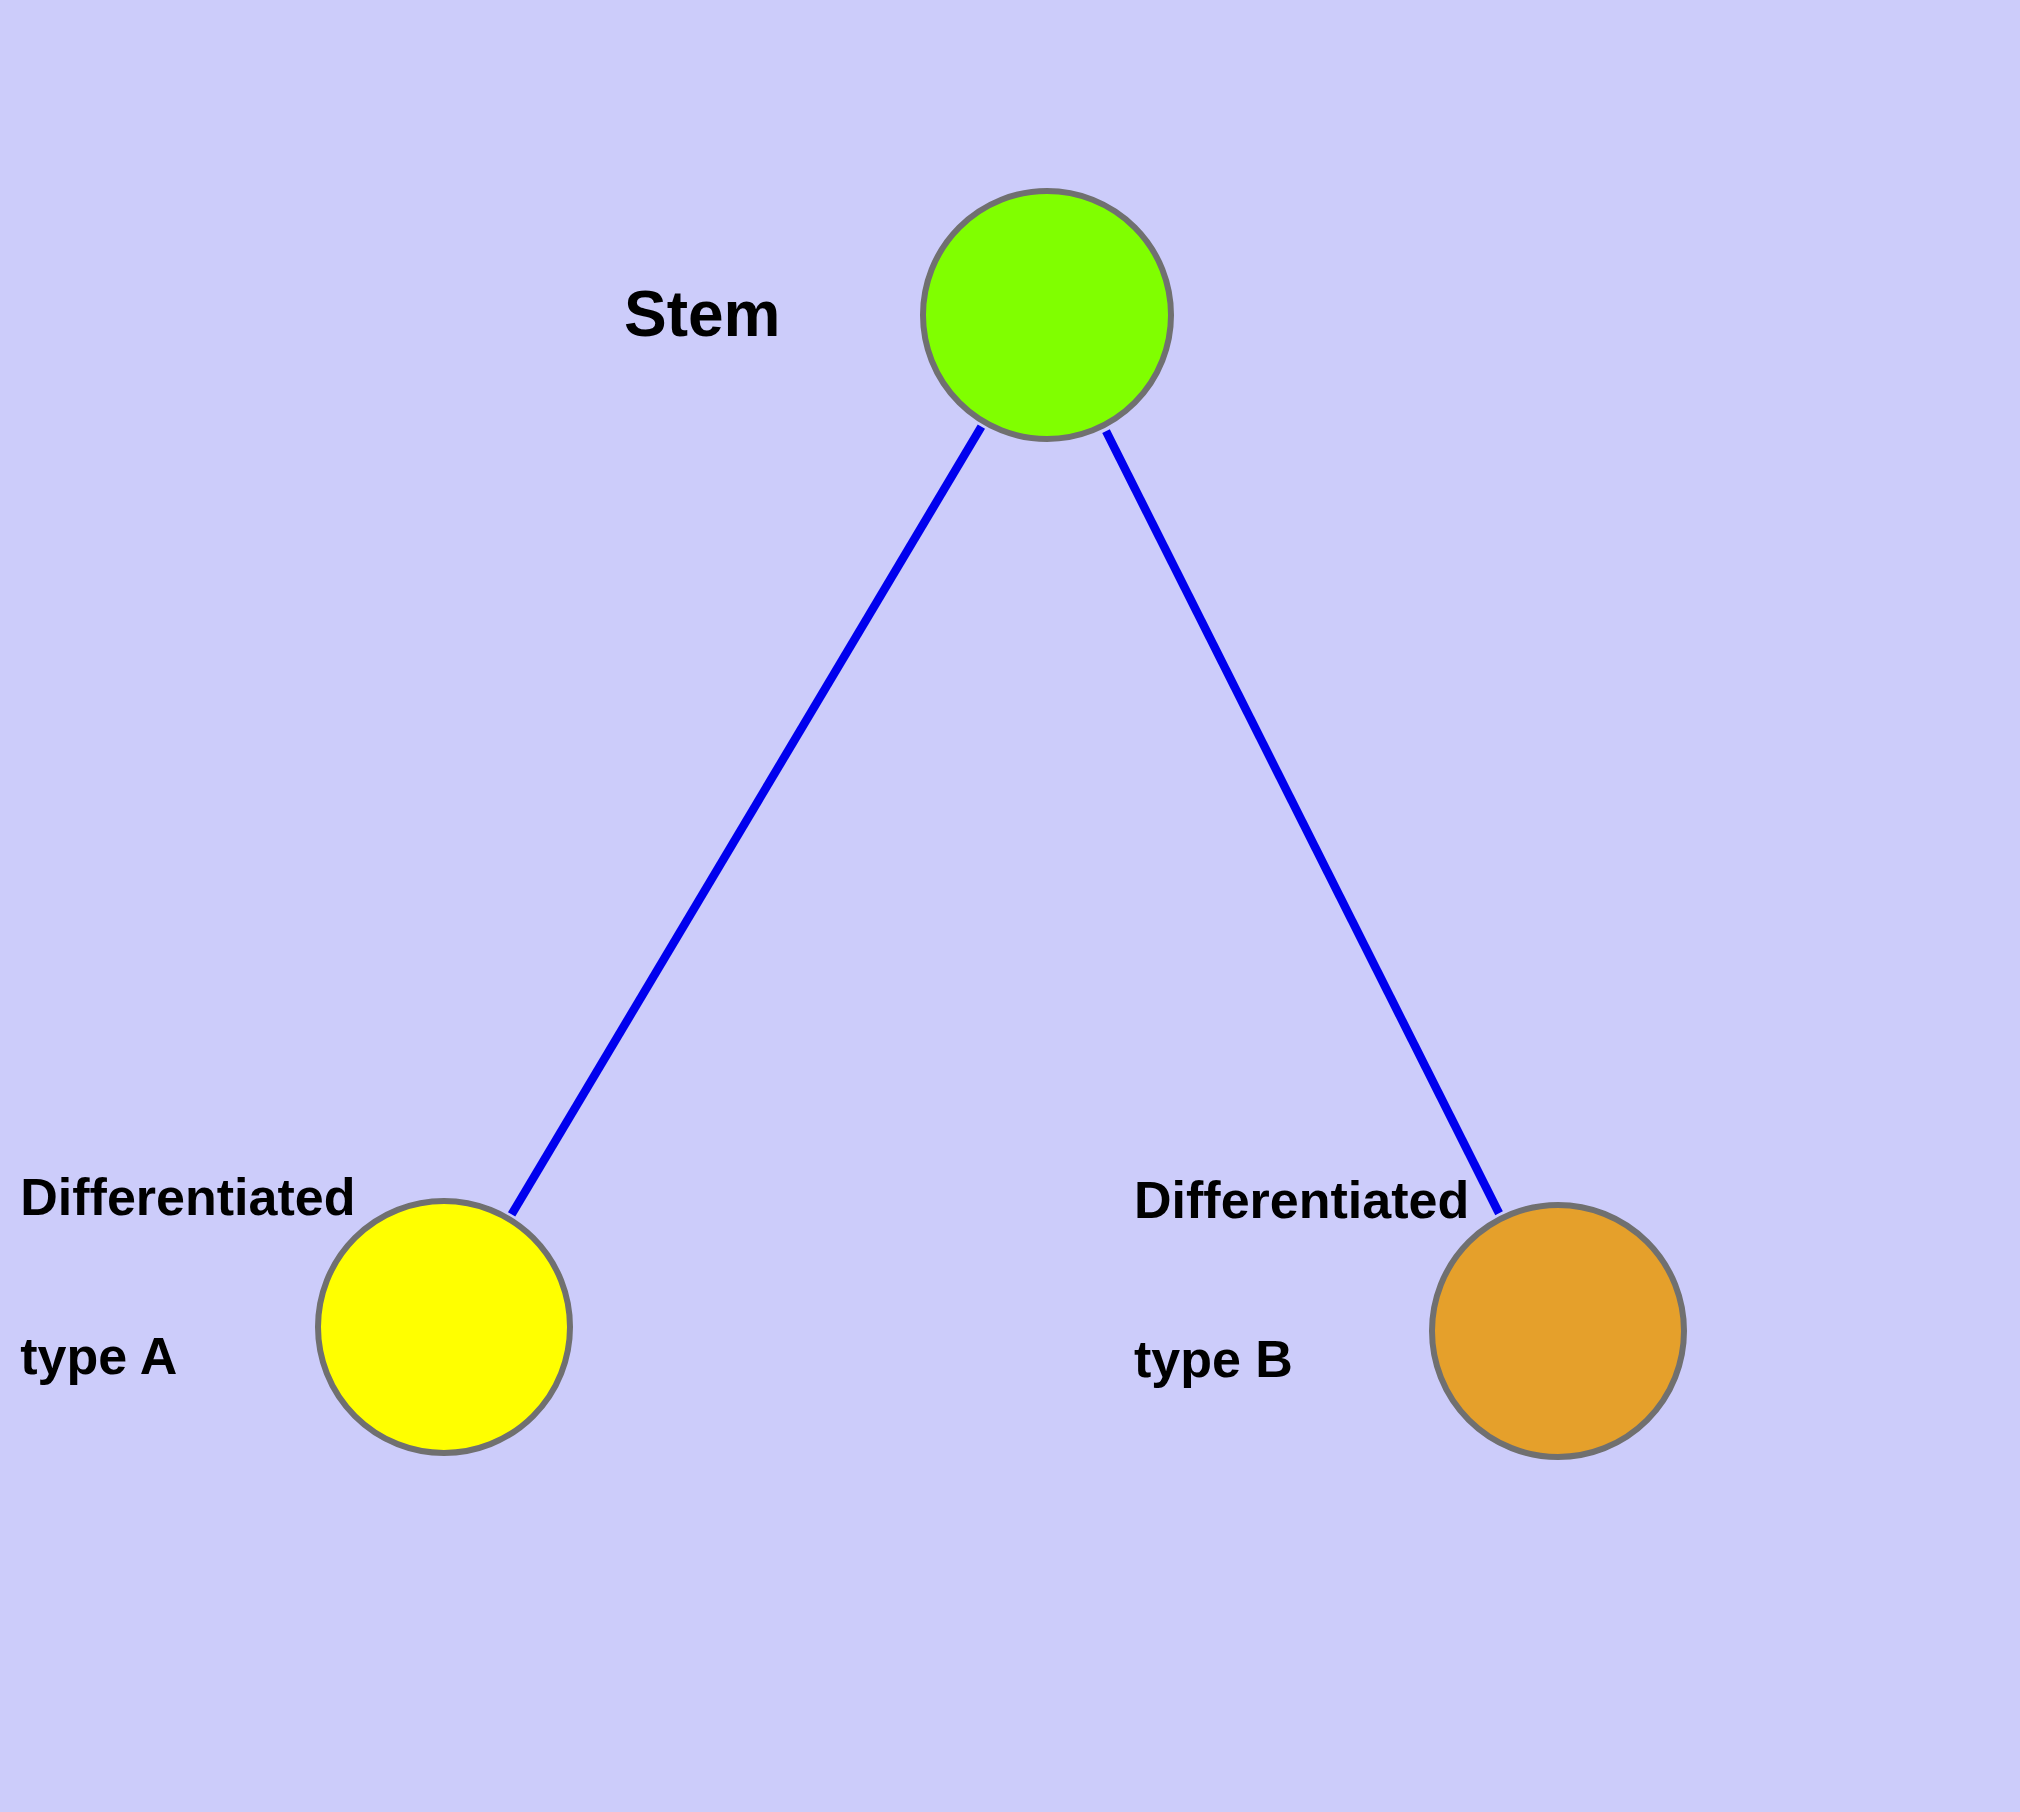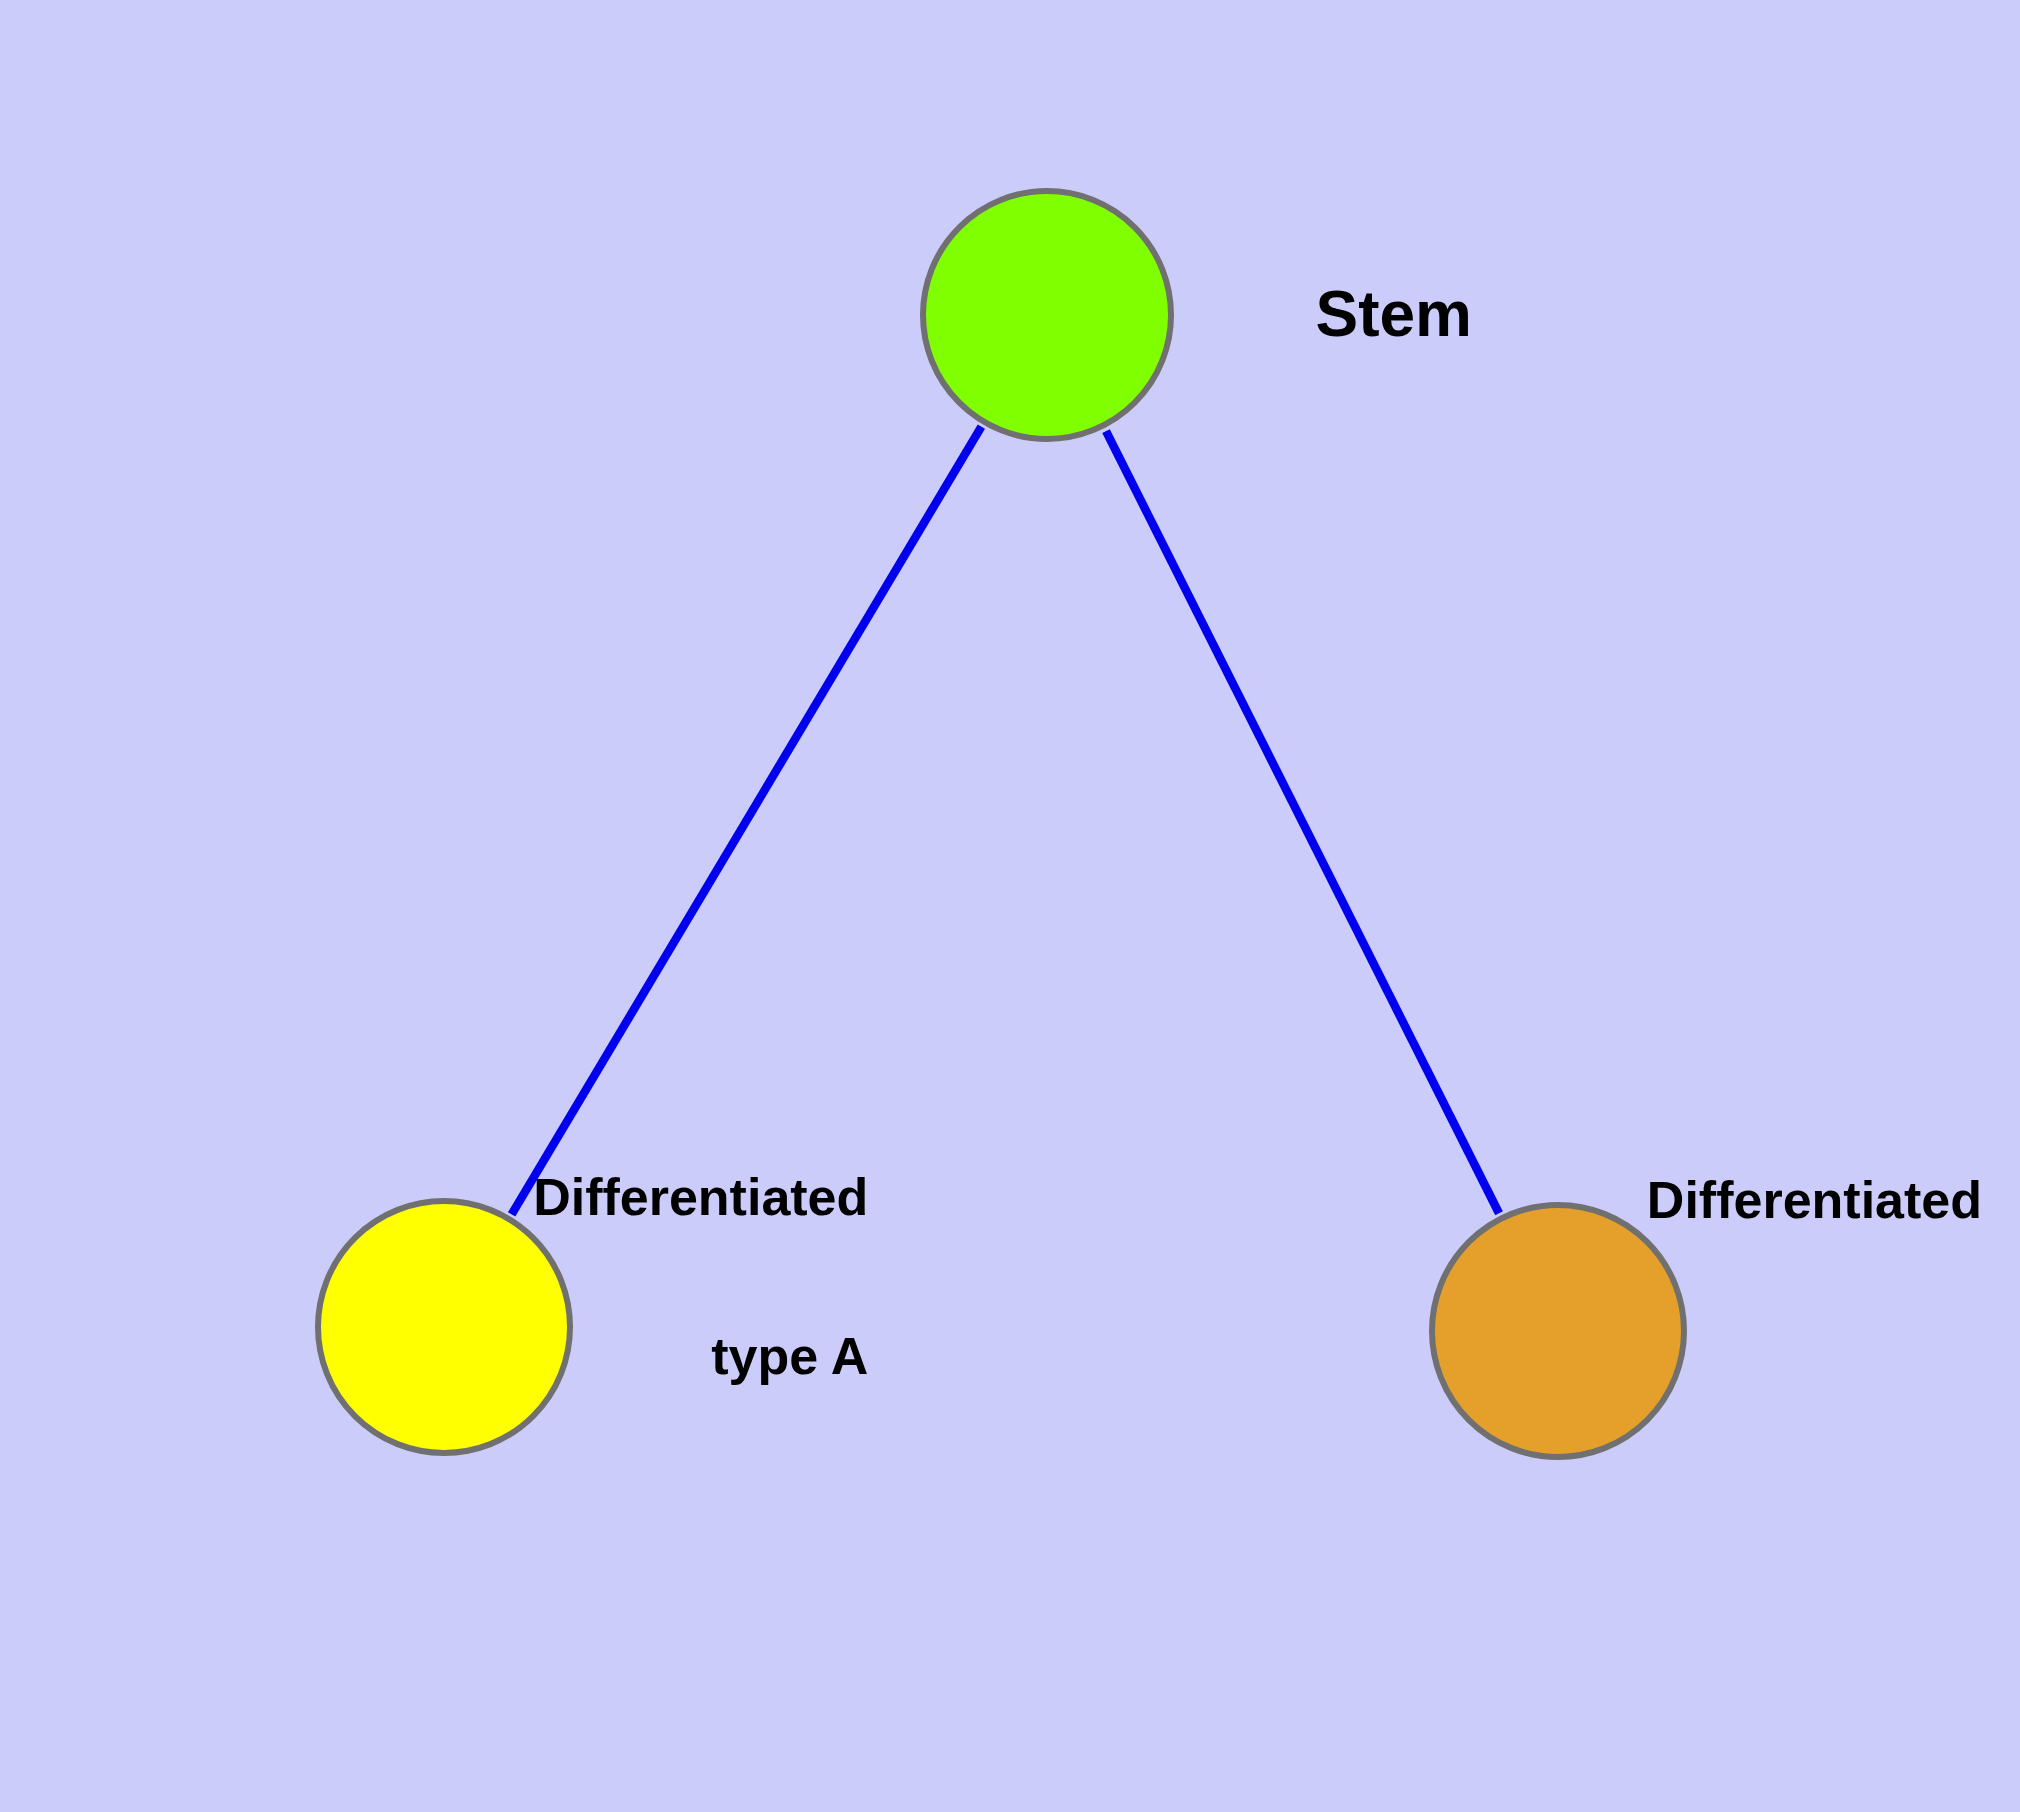--- a/index.html
+++ b/index.html
@@ -27,21 +27,21 @@
     height: 1812px;
   }
   .graph-node {
     position: absolute;
     border-radius: 50%;
     box-sizing: border-box;
     border: 6px solid #707070;
   }
   .node-label {
     position: absolute;
-    text-align: right;
+    text-align: left;
     color: #000000;
     font-family: "Liberation Sans", sans-serif;
     font-weight: bold;
     line-height: 1.02;
     white-space: pre;
     pointer-events: none;
     -webkit-font-smoothing: antialiased;
   }
   #node-stem {
     background: #80ff00;
@@ -77,16 +77,17 @@
 
   <div class="node-label" id="label-stem" style="left: 624px; top: 282px; width: 848px; color: rgb(0, 0, 0);">Stem</div>
 
   <div class="node-label" id="label-diff-a" style="left: 20.3px; top: 1065px; width: 848px; color: rgb(0, 0, 0);">
     <div>Differentiated</div>
     <div>type A</div>
   </div>
 
   <div class="node-label" id="label-diff-b" style="left: 1134px; top: 1068px; width: 848px; color: rgb(0, 0, 0);">
     <div>Differentiated</div>
+    <div>type B</div>
   </div>
 
 </div>
 
 
 </body></html>

